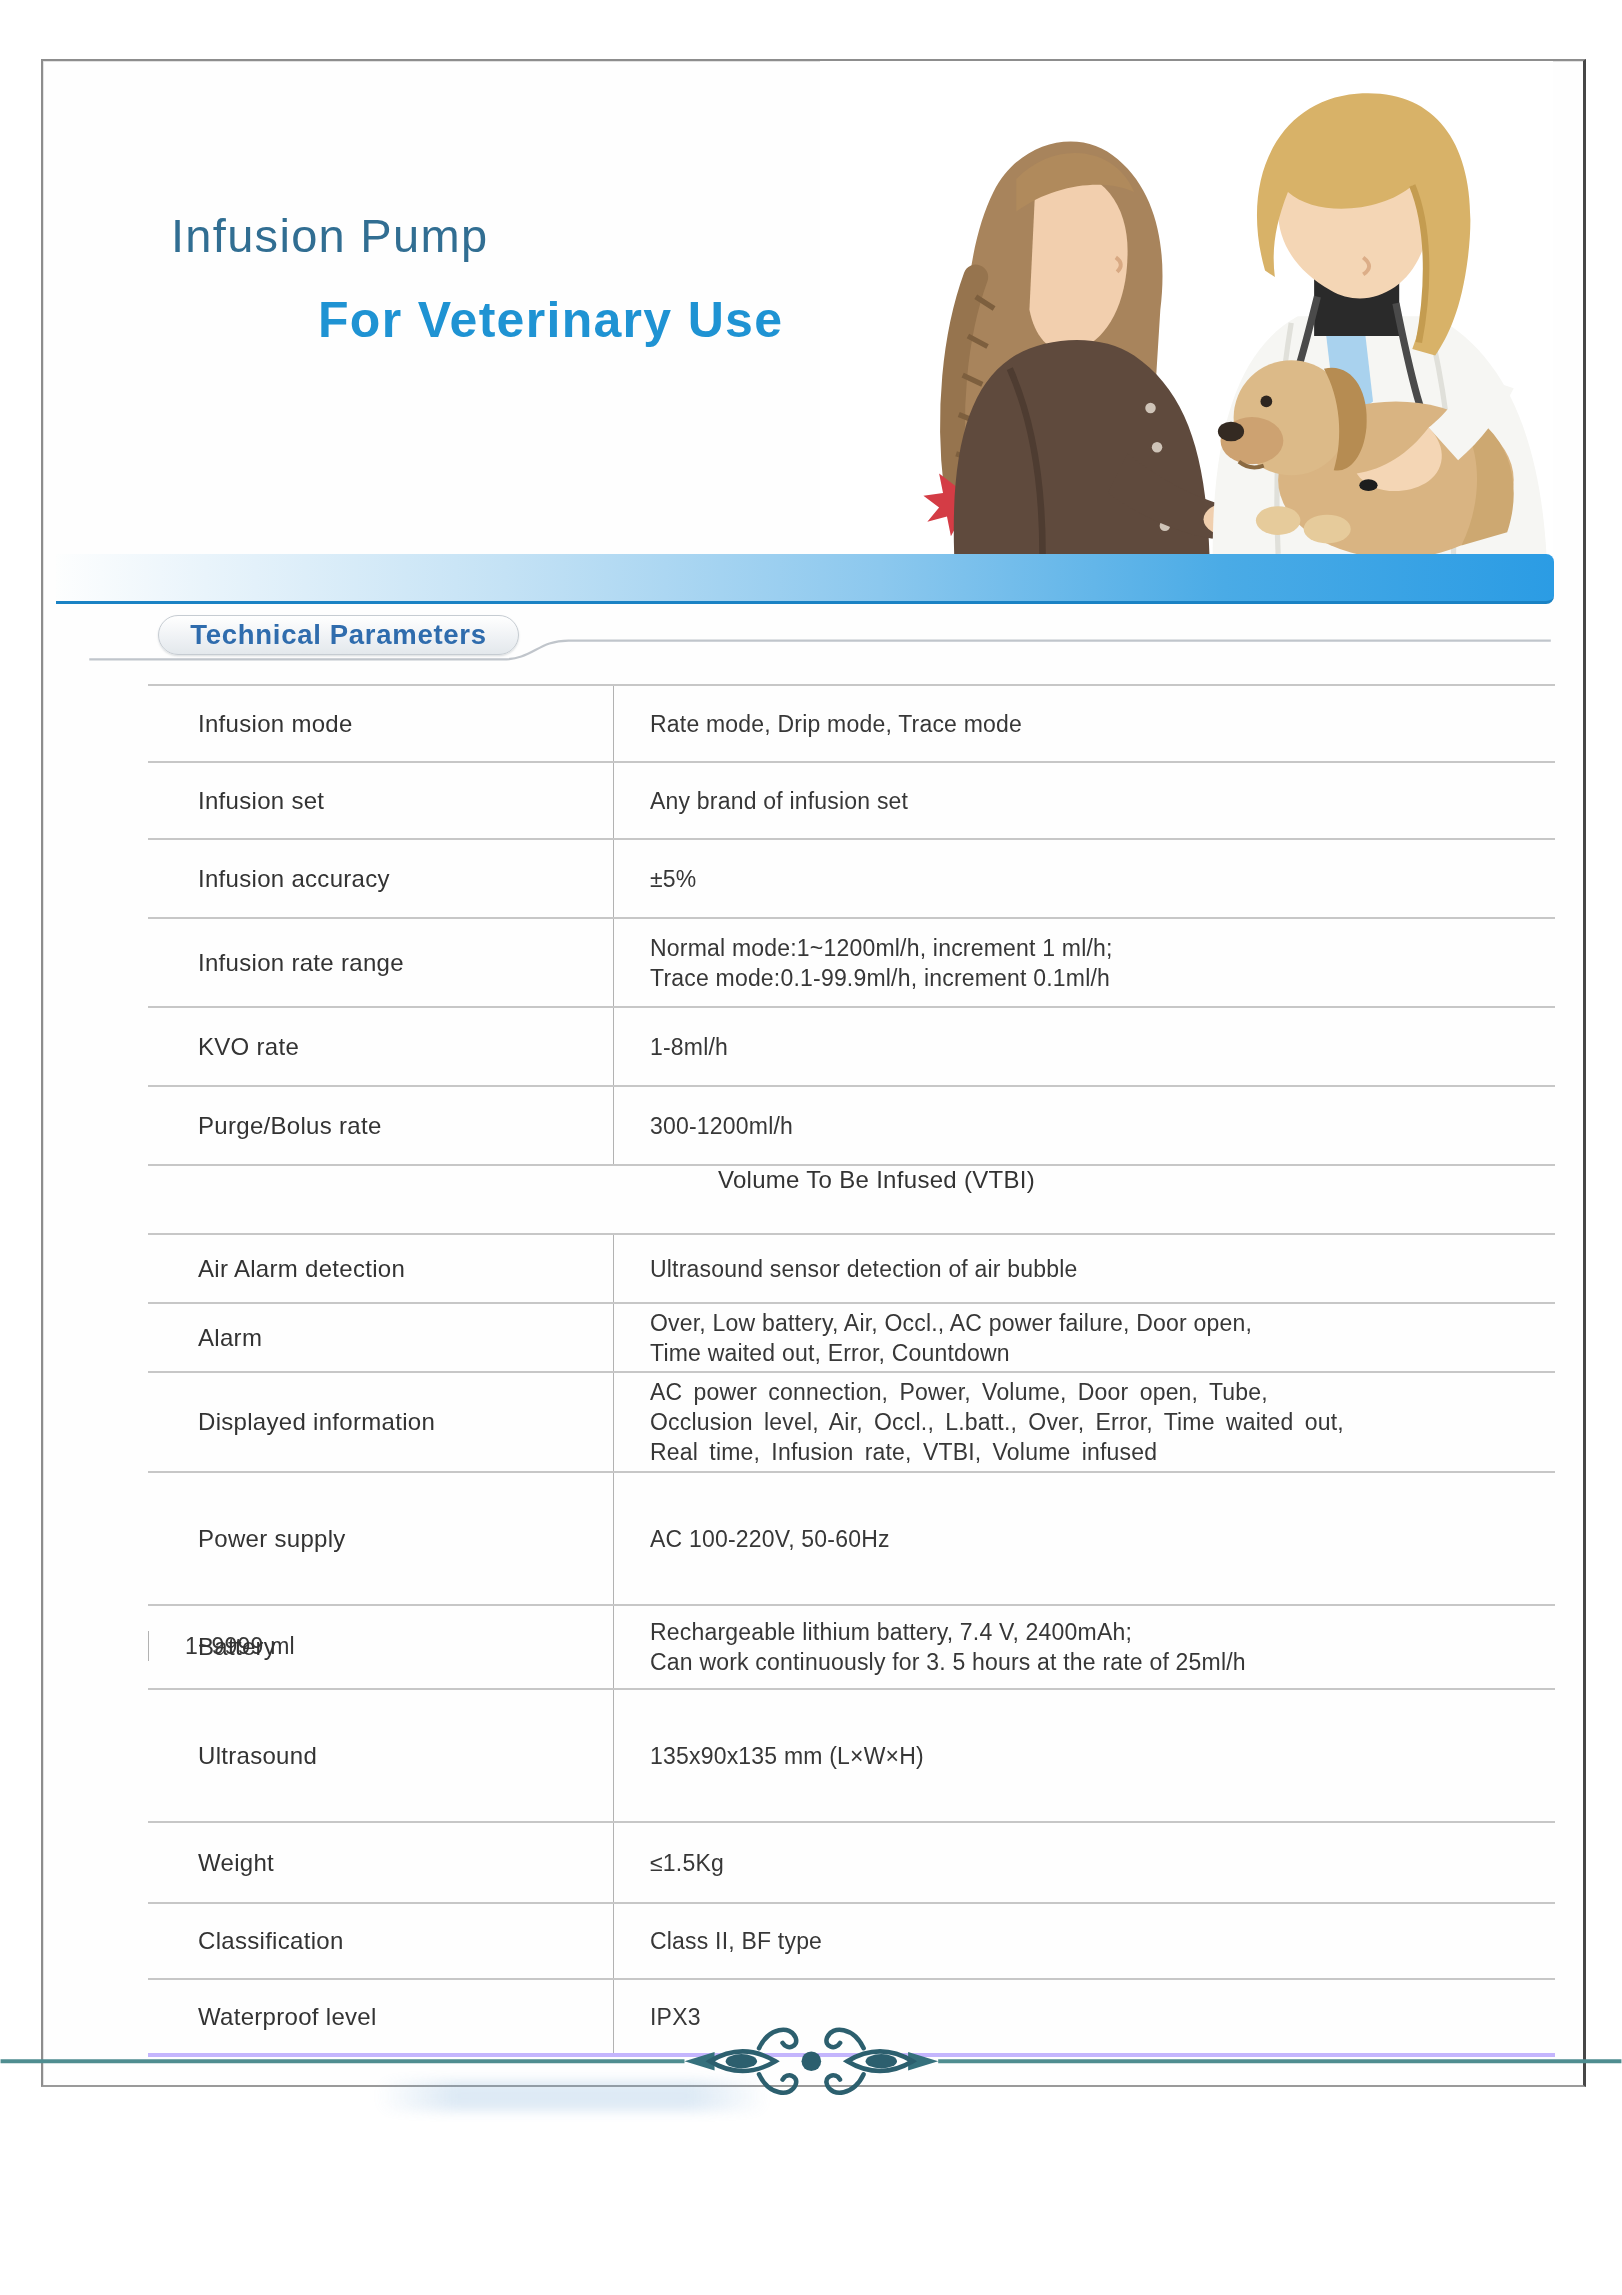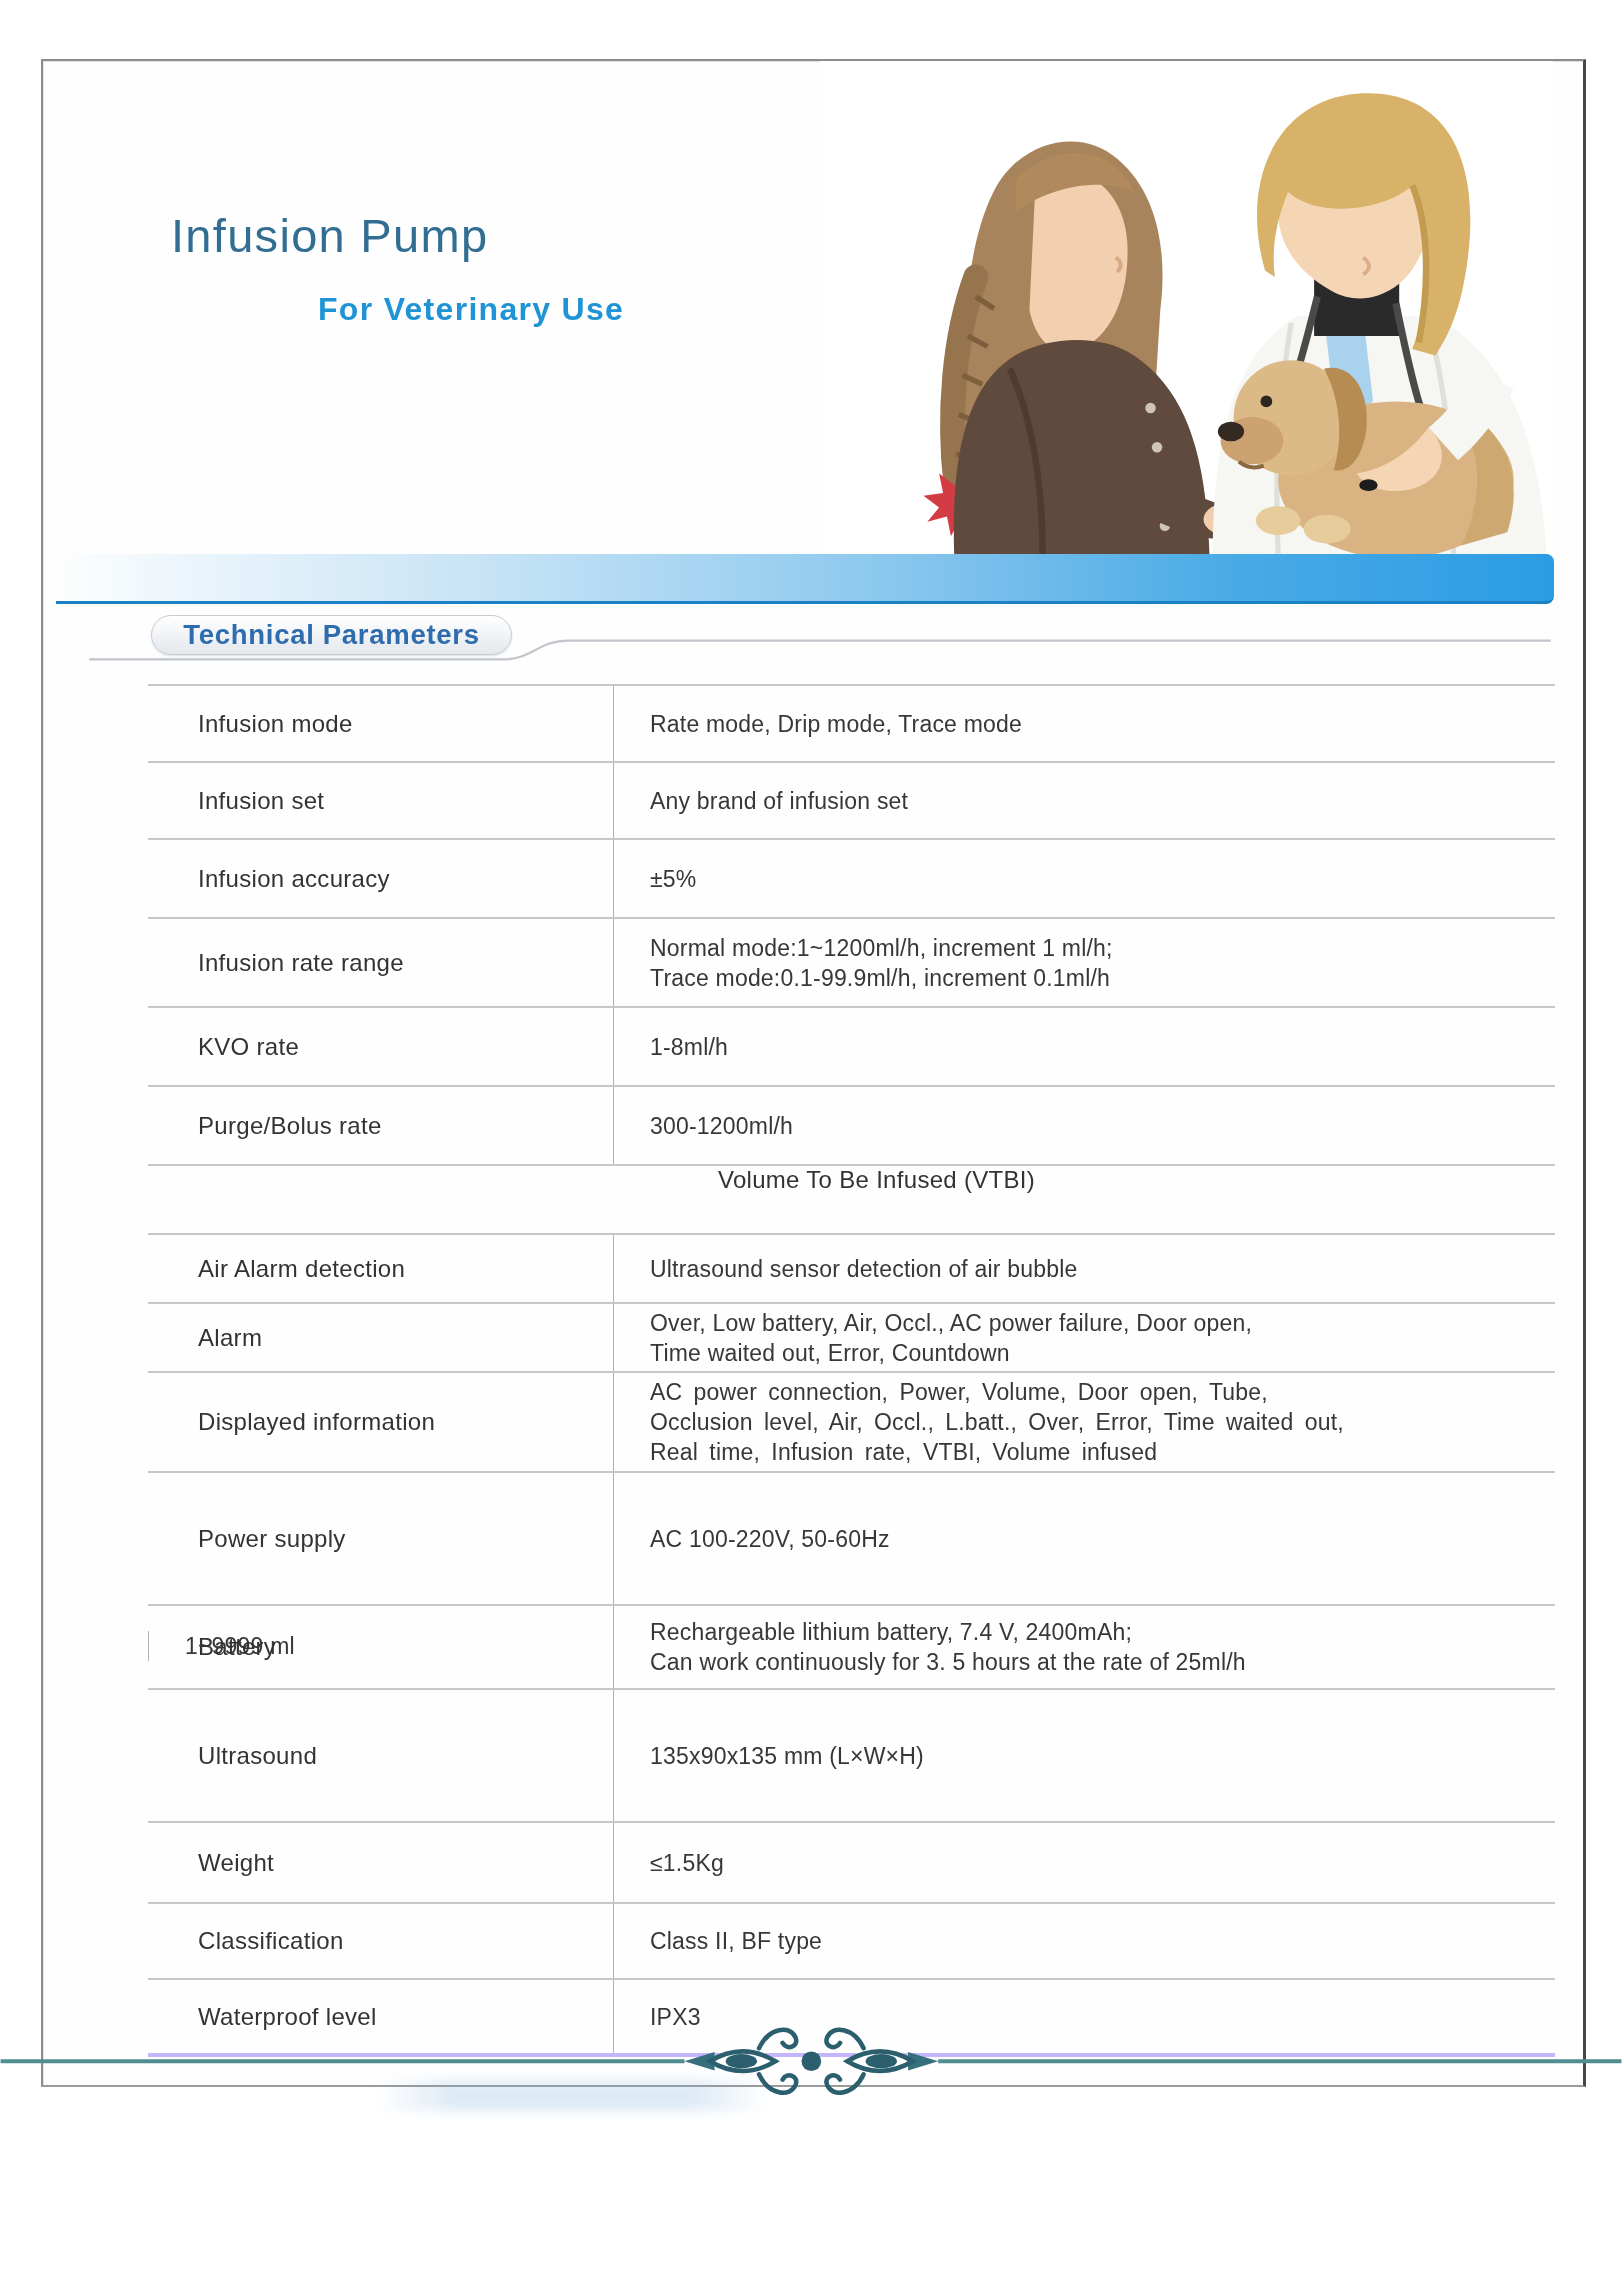--- a/index.html
+++ b/index.html
@@ -13,34 +13,34 @@
     border:2px solid #8d8d8d;border-right:3.9px solid #474747;border-bottom:2px solid #9a9a9a;
     box-shadow:0.7px 0.7px 0 #d9d9d9 inset;
   }
   
   .title1{
     position:absolute;left:128px;top:147px;
     font-size:47px;font-weight:normal;letter-spacing:1.3px;color:#316e92;
   }
   .title2{
     position:absolute;left:275px;top:230px;
-    font-size:32px;font-weight:bold;letter-spacing:1.3px;color:#1f93d3;
+    font-size:50px;font-weight:bold;letter-spacing:1.3px;color:#1f93d3;
   }
   
   .hero{position:absolute;left:777px;top:0px;width:733px;height:493px;overflow:hidden;background:#ffffff;}
   
   .band{
     position:absolute;left:13px;top:493px;width:1498px;height:47px;
     background:linear-gradient(to right,#fdfefe 0%,#e9f4fb 10%,#c4e2f5 30%,#8cc8ee 55%,#4aabe6 78%,#2b9ce4 100%);
     border-bottom:3.3px solid #1a82c4;border-radius:0 7.9px 7.9px 0;
   }
   
   .tab-lines{position:absolute;left:0;top:575px;width:1513px;height:30px;}
   .tab-pill{
-    position:absolute;left:108px;top:554px;width:359px;height:38px;
+    position:absolute;left:115px;top:554px;width:359px;height:38px;
     background:linear-gradient(#ffffff,#eef1f4 60%,#e3e8ec);
     border:1.3px solid #c6ccd2;border-radius:22px;
     box-shadow:0 1.3px 2px rgba(120,130,140,.25);
     display:flex;align-items:center;justify-content:center;
   }
   .tab-pill span{font-size:27.5px;font-weight:bold;color:#2f6cad;letter-spacing:0.7px;}
   
   .spec-table{position:absolute;left:105px;top:623px;width:1407px;}
   .row{display:flex;border-top:2px solid #c7c7c7;align-items:center;}
   .row:last-child{border-bottom:4px solid #c4b5fd;}

